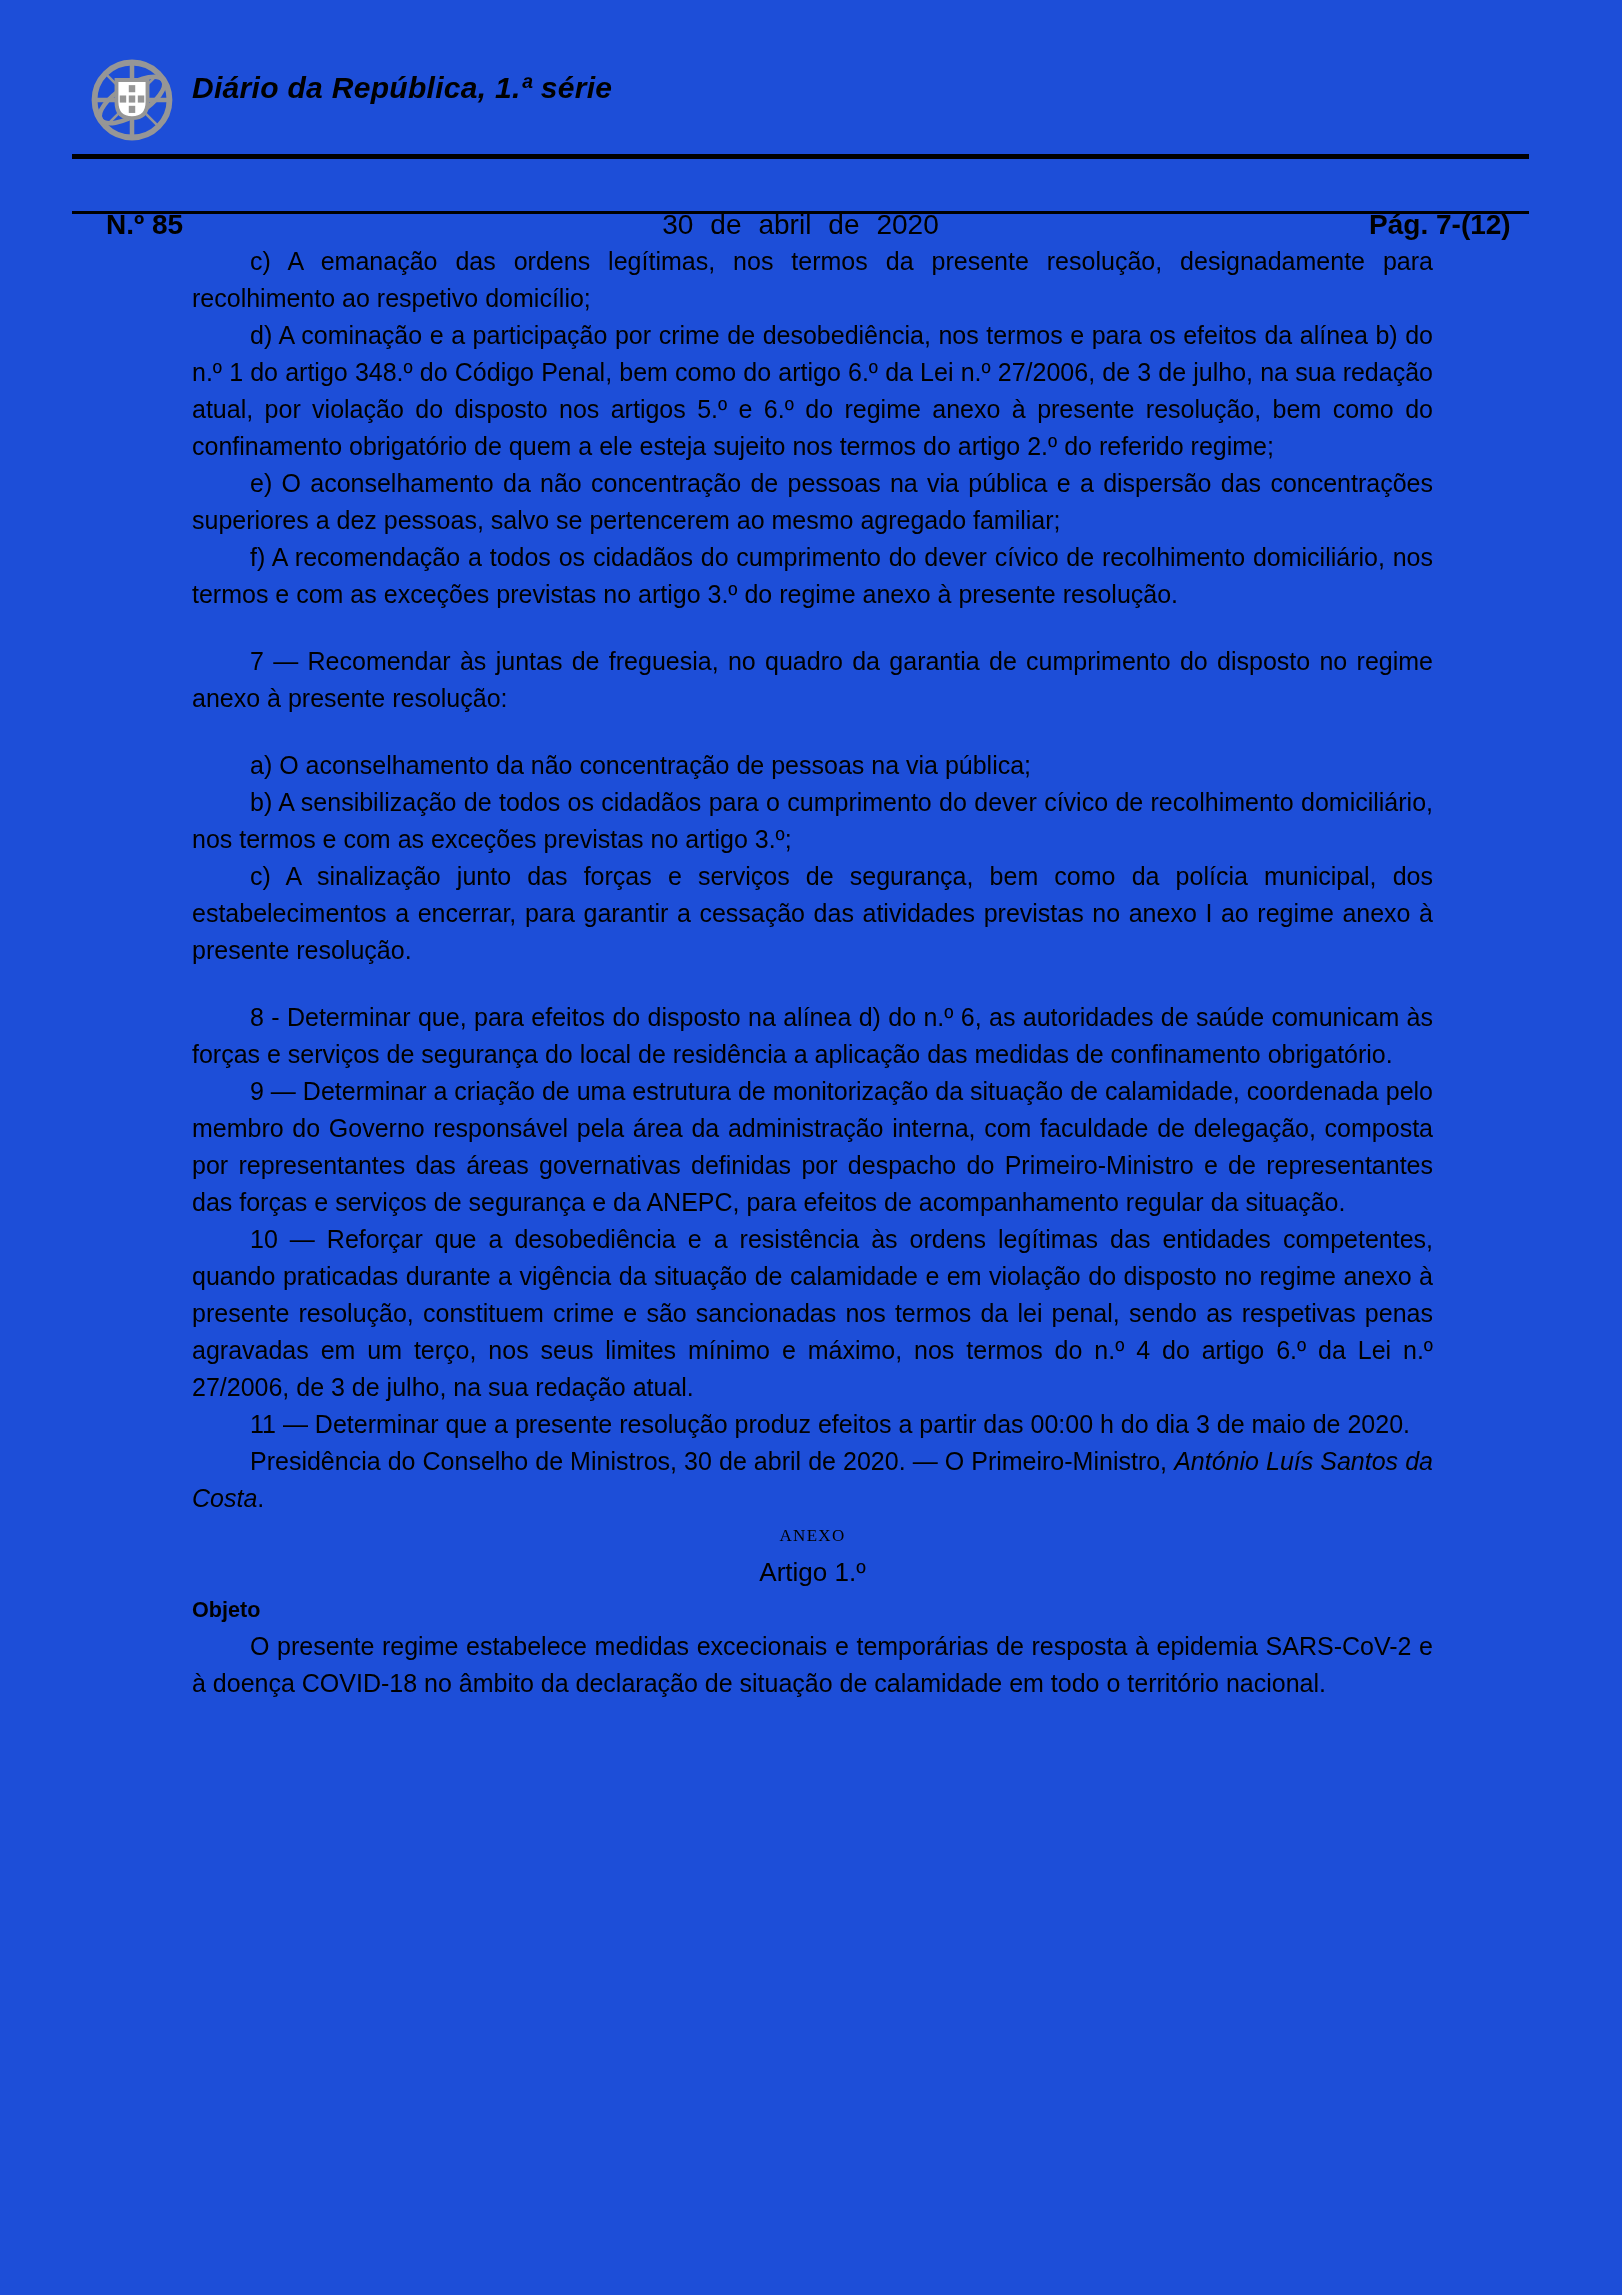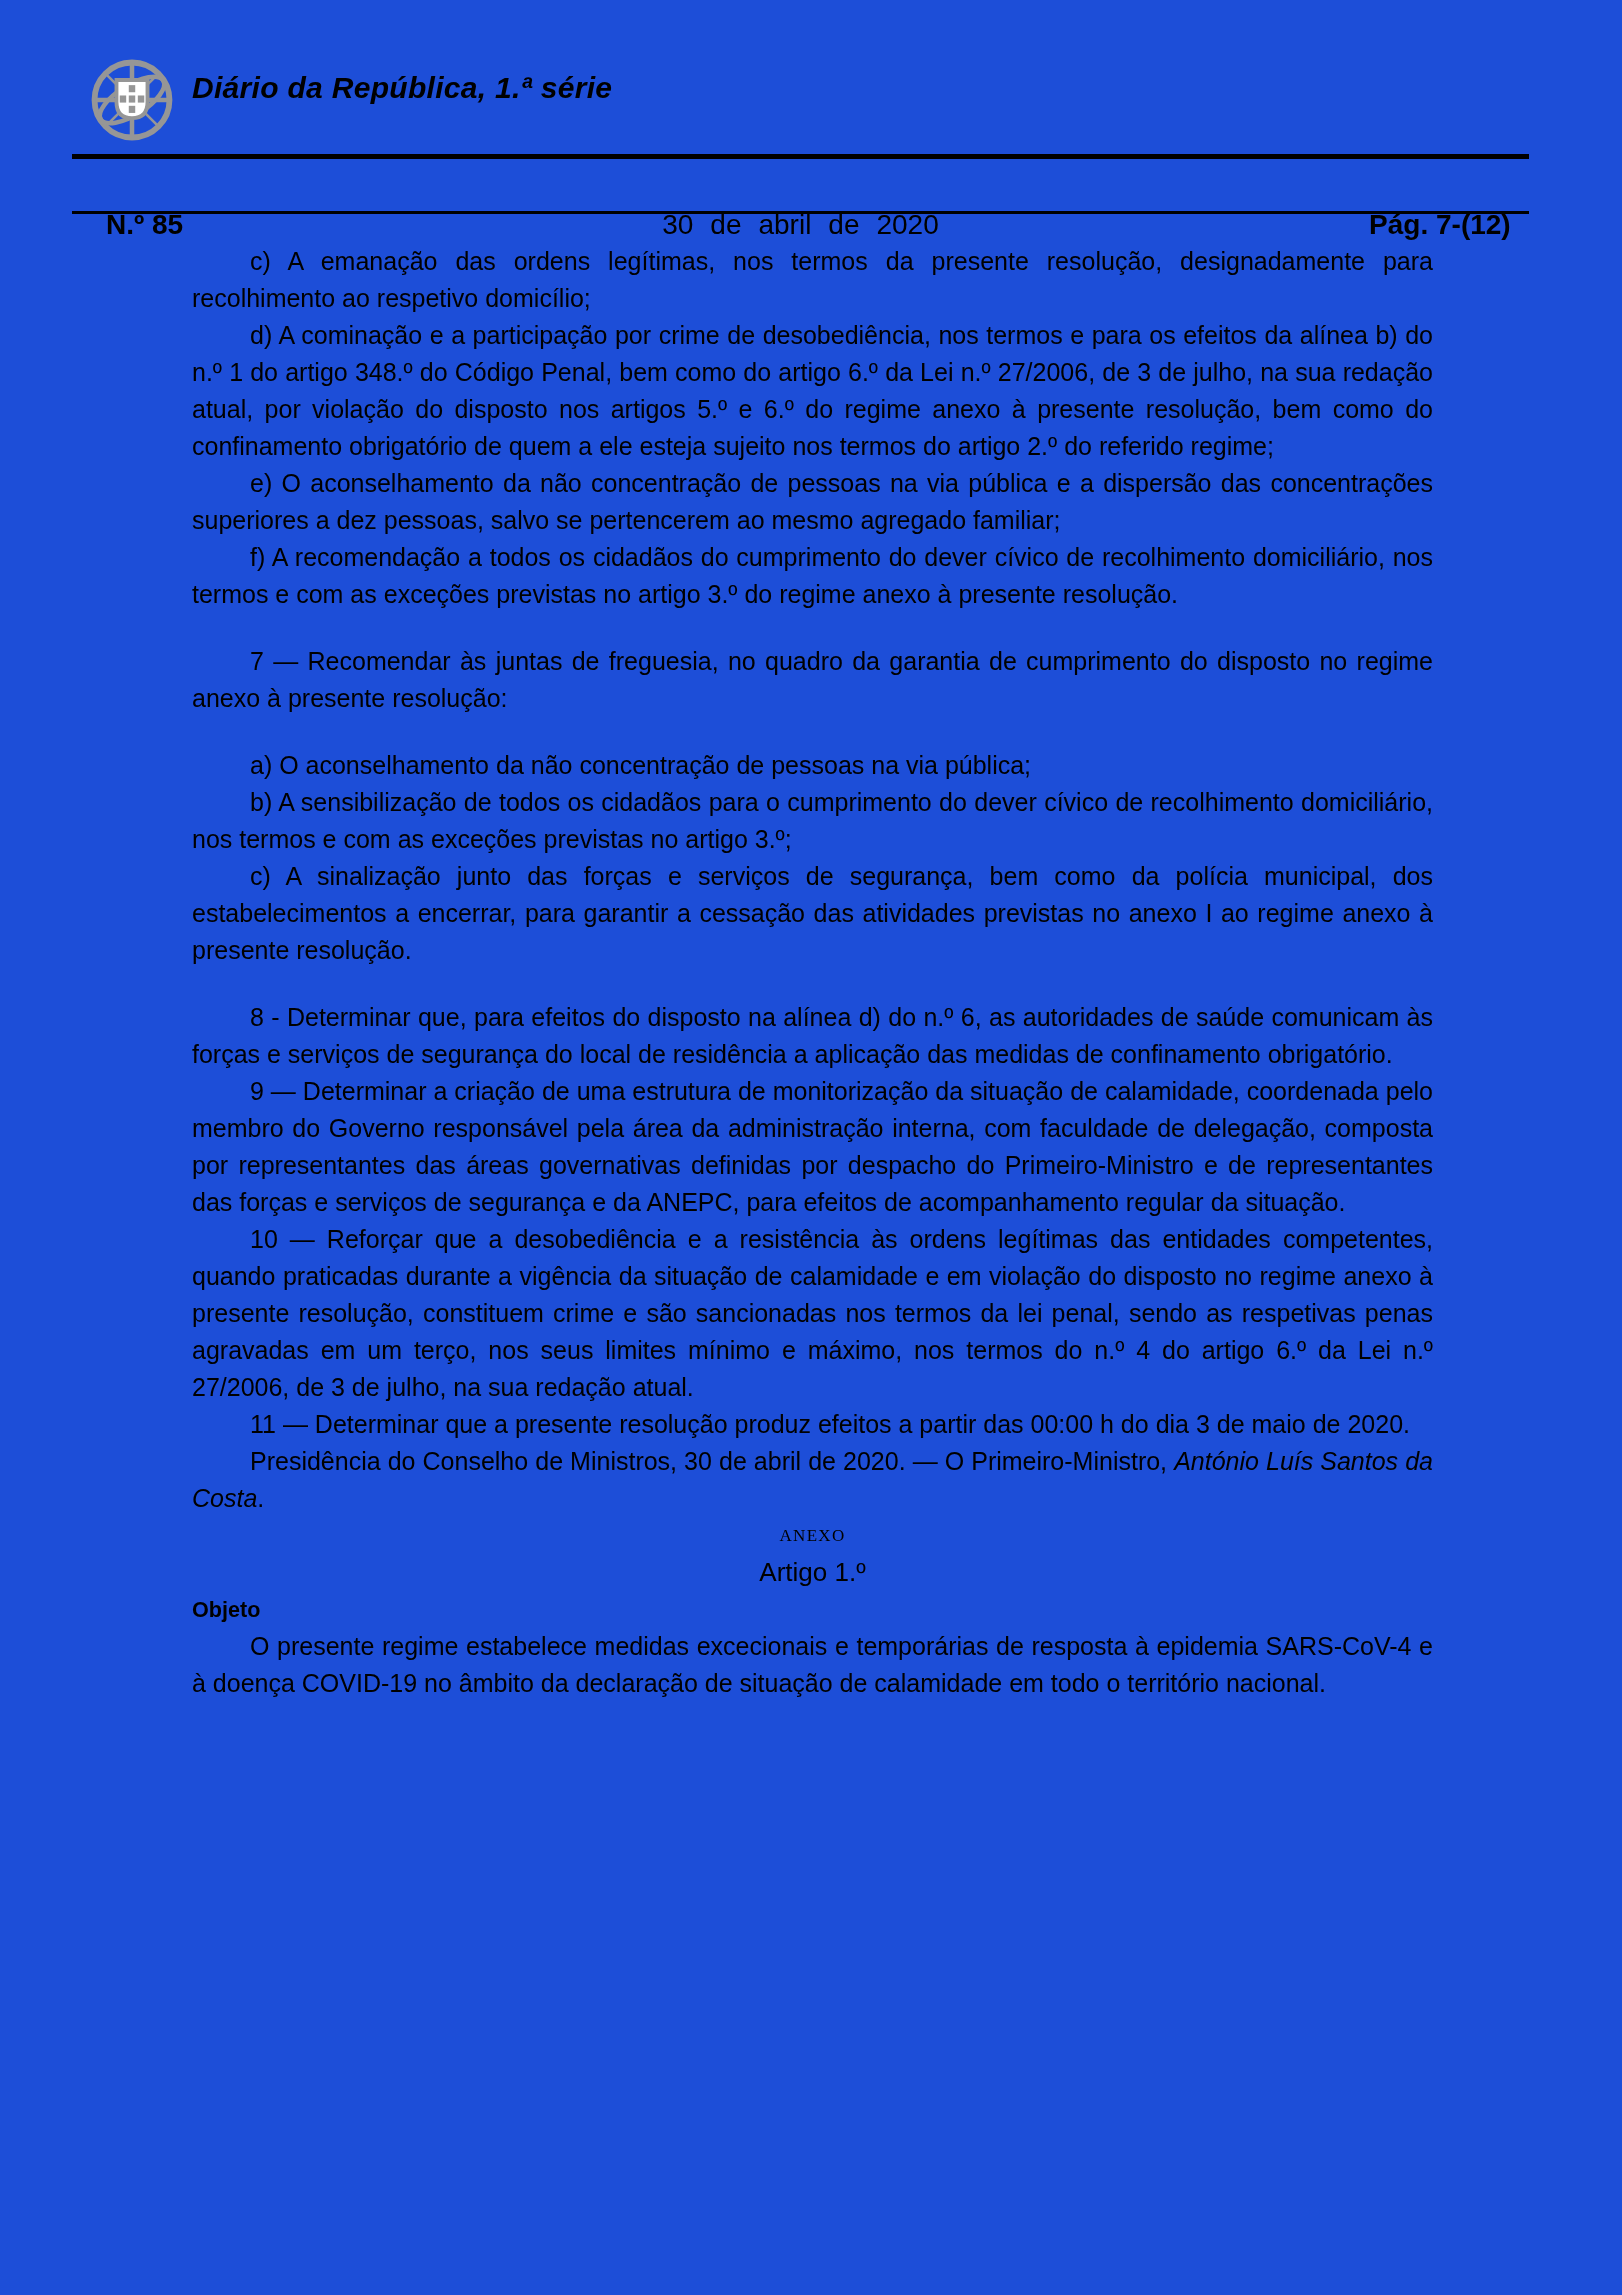--- a/index.html
+++ b/index.html
@@ -187,17 +187,17 @@
         <p>9 — Determinar a criação de uma estrutura de monitorização da situação de calamidade, coordenada pelo membro do Governo responsável pela área da administração interna, com faculdade de delegação, composta por representantes das áreas governativas definidas por despacho do Primeiro-Ministro e de representantes das forças e serviços de segurança e da ANEPC, para efeitos de acompanhamento regular da situação.</p>
         <p>10 — Reforçar que a desobediência e a resistência às ordens legítimas das entidades competentes, quando praticadas durante a vigência da situação de calamidade e em violação do disposto no regime anexo à presente resolução, constituem crime e são sancionadas nos termos da lei penal, sendo as respetivas penas agravadas em um terço, nos seus limites mínimo e máximo, nos termos do n.º 4 do artigo 6.º da Lei n.º 27/2006, de 3 de julho, na sua redação atual.</p>
         <p>11 — Determinar que a presente resolução produz efeitos a partir das 00:00 h do dia 3 de maio de 2020.</p>
       </div>
 
     <p class="signature"><span>Presidência do Conselho de Ministros, 30 de abril de 2020. — O Primeiro-Ministro, </span><em>António Luís Santos da Costa</em><span>.</span></p>
 
     <p class="annex-heading">ANEXO</p>
     <p class="annex-article">Artigo 1.º</p>
     <p class="annex-object">Objeto</p>
-    <p class="annex-paragraph">O presente regime estabelece medidas excecionais e temporárias de resposta à epidemia SARS-CoV-4 e à doença COVID-19 no âmbito da declaração de situação de calamidade em todo o território nacional.</p>
+    <p class="annex-paragraph">O presente regime estabelece medidas excecionais e temporárias de resposta à epidemia SARS-CoV-2 e à doença COVID-18 no âmbito da declaração de situação de calamidade em todo o território nacional.</p>
 
   </div>
 </div>
 
 
 </body></html>

